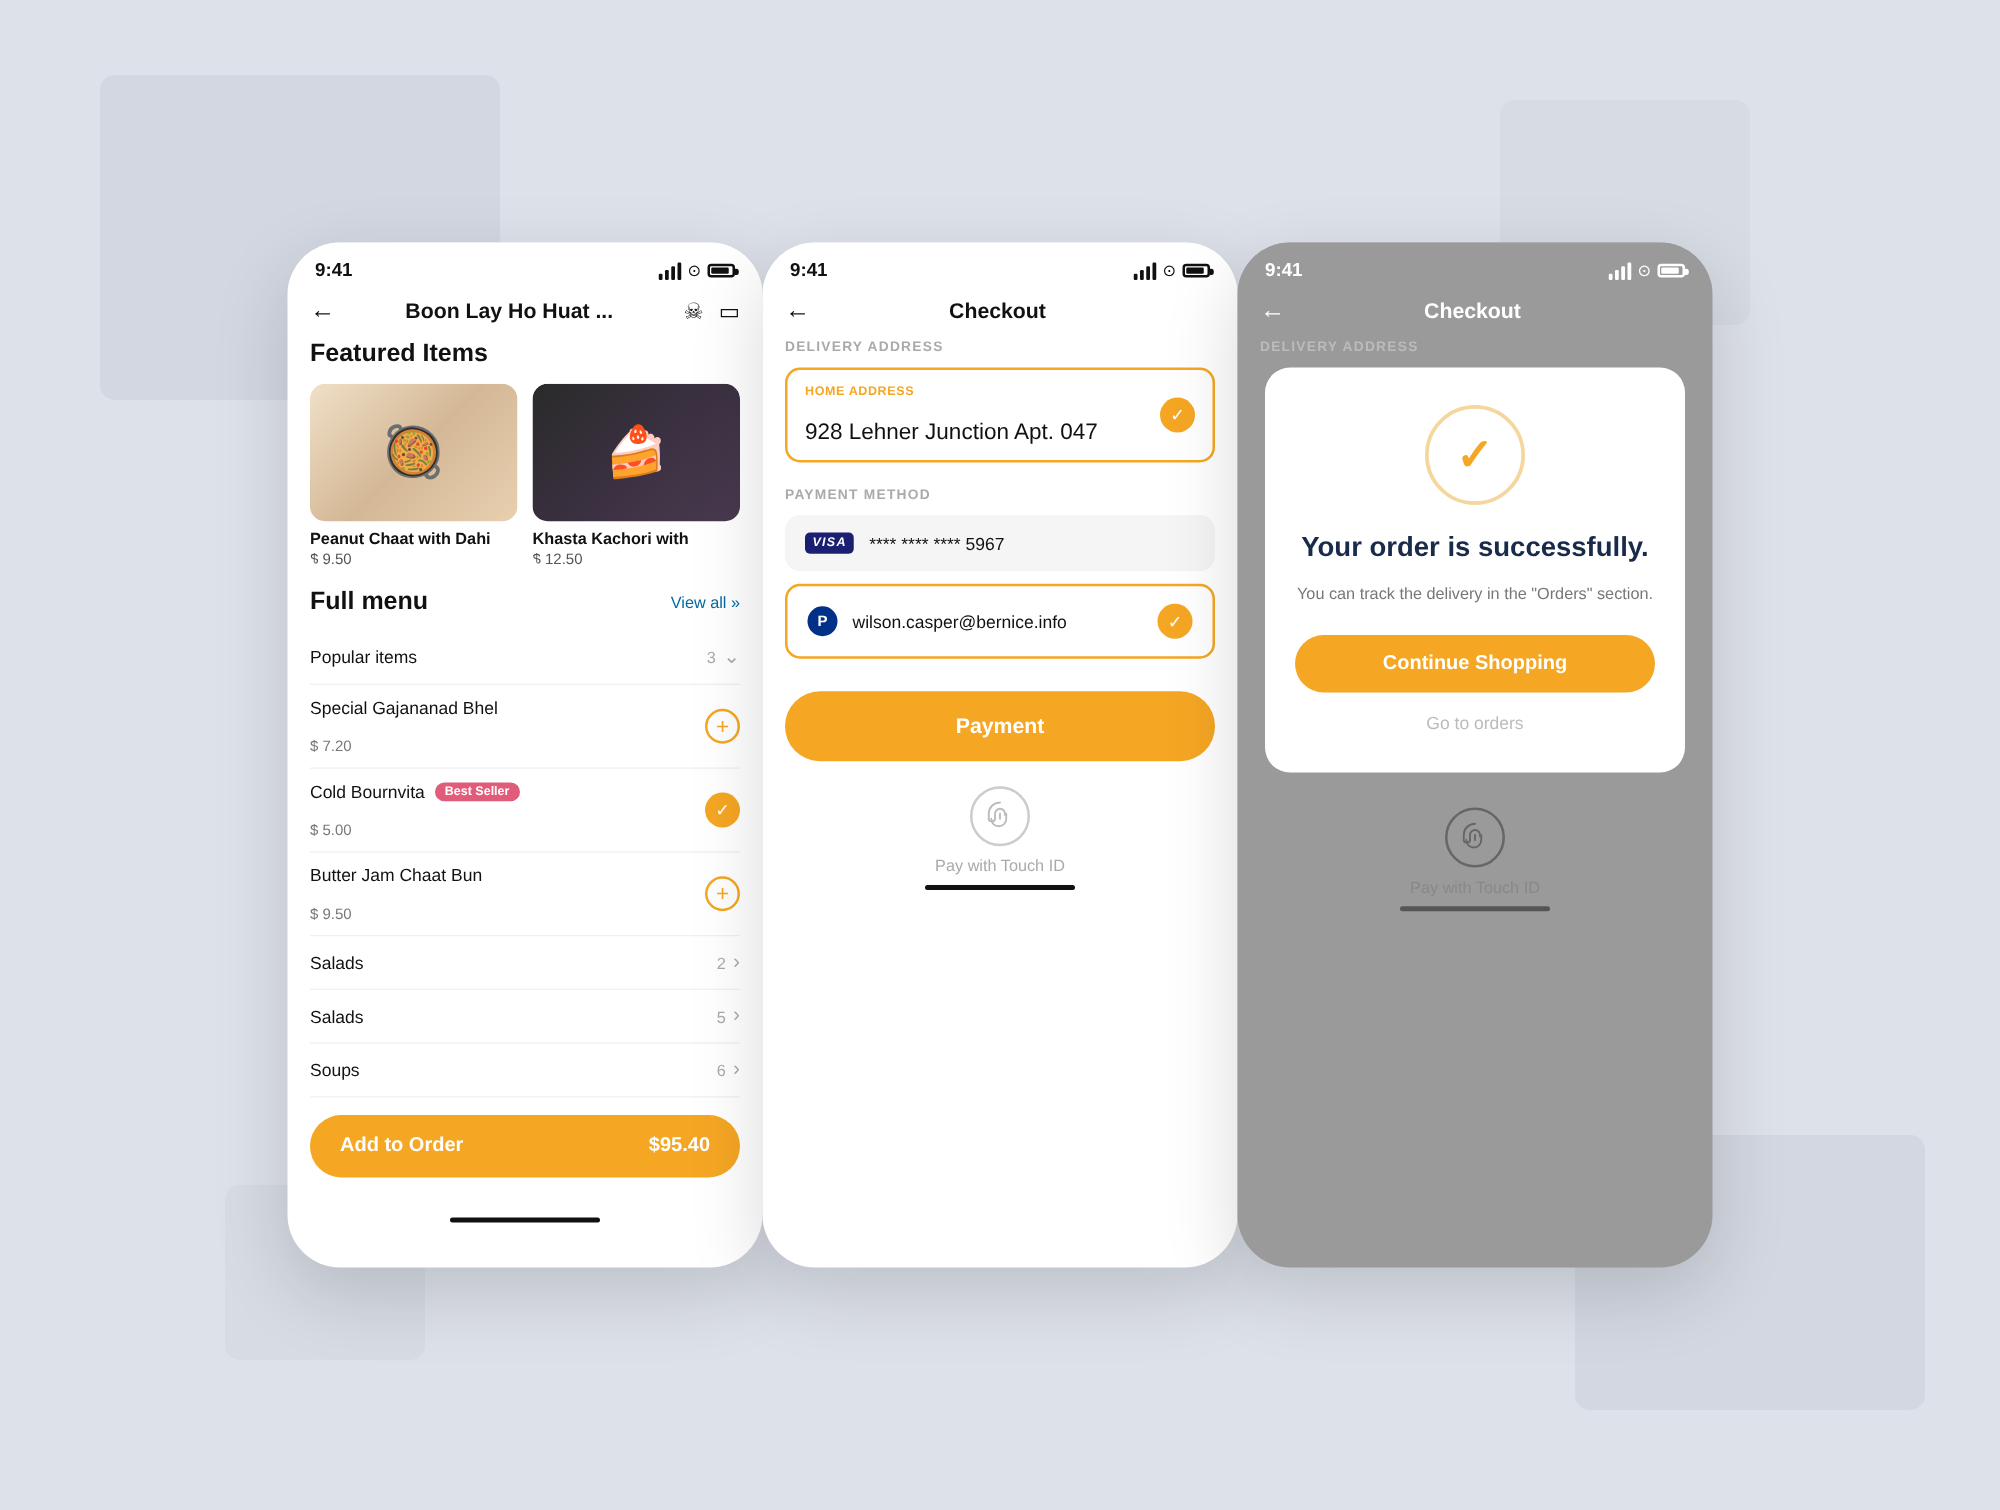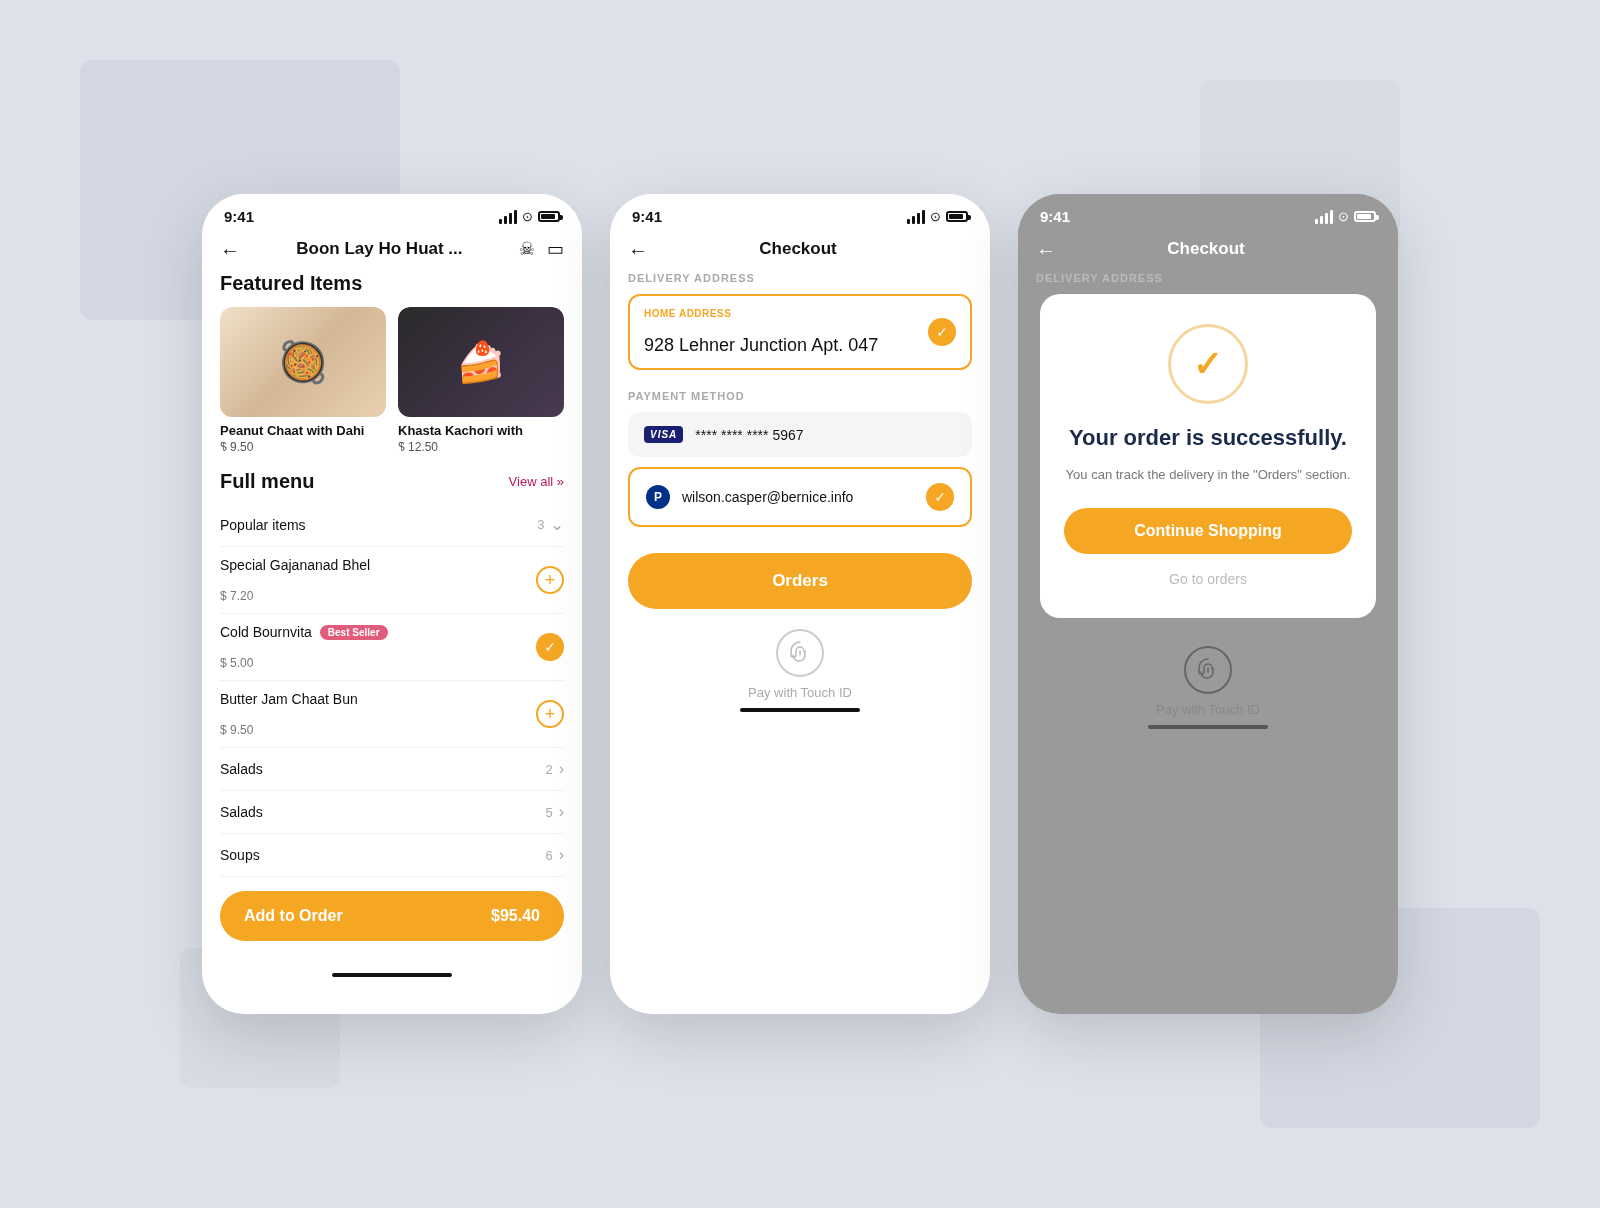--- a/index.html
+++ b/index.html
@@ -35,21 +35,20 @@
       opacity: 0.3;
     }
     .bg-rect-4 {
       width: 160px; height: 140px;
       bottom: 120px; left: 180px;
       opacity: 0.3;
     }
 
     .phones-container {
       display: flex;
-      gap: 28px;
       align-items: center;
       position: relative;
       z-index: 1;
     }
 
     
     .phone {
       background: #fff;
       border-radius: 42px;
       overflow: hidden;
@@ -222,21 +221,21 @@
     }
 
     .menu-header {
       display: flex;
       justify-content: space-between;
       align-items: center;
       margin-bottom: 10px;
     }
     .view-all {
       font-size: 13px;
-      color: #be185d;
+      color: #0369a1;
       cursor: pointer;
     }
 
     .menu-item {
       display: flex;
       align-items: center;
       justify-content: space-between;
       padding: 10px 0;
       border-bottom: 1px solid #f0f0f0;
     }
@@ -695,21 +694,21 @@
       
       <div class="payment-card selected">
         <div class="paypal-icon">P</div>
         <span class="payment-card-info">wilson.casper@bernice.info</span>
         <div class="check-circle-orange">✓</div>
       </div>
 
       
 
       
-      <button class="payment-btn">Orders</button>
+      <button class="payment-btn">Payment</button>
 
       
       <div class="touch-id-section">
         <div class="fingerprint-icon">
           <svg width="24" height="24" viewBox="0 0 24 24" fill="none" stroke="#bbb" stroke-width="1.5">
             <path d="M12 1C7 1 3 5 3 10v4c0 1.1.9 2 2 2h1c1.1 0 2-.9 2-2v-4c0-2.2 1.8-4 4-4s4 1.8 4 4v1" stroke-linecap="round"></path>
             <path d="M17 10v4c0 3.3-2.7 6-6 6s-6-2.7-6-6" stroke-linecap="round"></path>
             <path d="M12 10v4" stroke-linecap="round"></path>
           </svg>
         </div>

